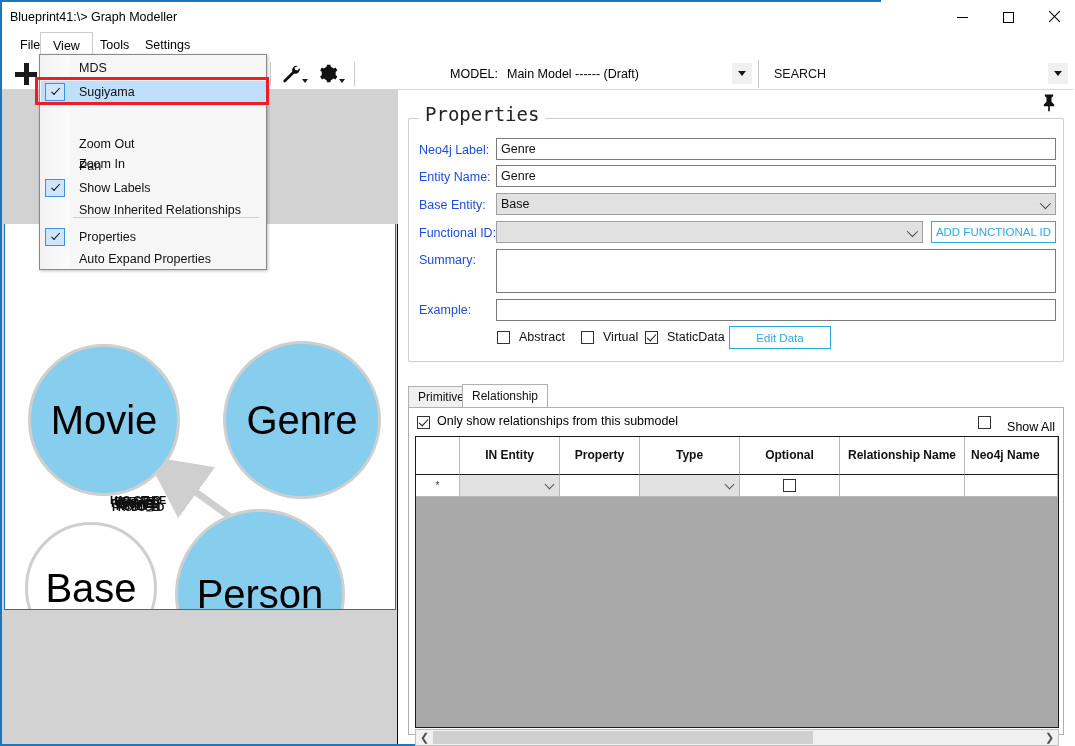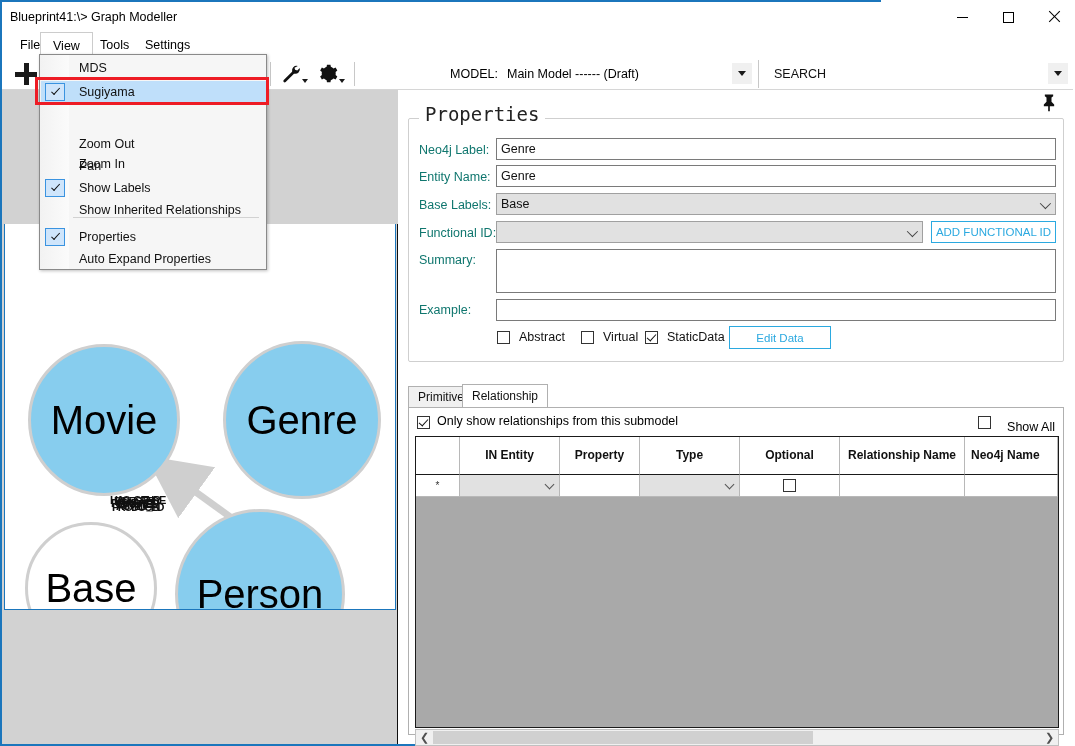--- a/index.html
+++ b/index.html
@@ -164,21 +164,21 @@
   #prop-group {
     position: absolute; left: 9px; top: 28px; width: 656px; height: 244px;
     border: 1px solid #cfcfcf; border-radius: 2px;
   }
   #prop-legend {
     position: absolute; left: 10px; top: -16px;
     background: #ffffff; padding: 0 6px;
     font-family: "DejaVu Sans Mono", monospace;
     font-size: 19px; color: #222;
   }
-  .flabel { position: absolute; font-size: 12.5px; color: #0f766e; }
+  .flabel { position: absolute; font-size: 12.5px; color: #1d4ed8; }
   .finput {
     position: absolute; background: #ffffff; border: 1px solid #7a7a7a;
     font-family: "Liberation Sans", sans-serif; font-size: 12.5px;
     color: #111; padding: 2px 4px; line-height: 16px;
   }
   .fcombo {
     position: absolute; background: #e1e1e1; border: 1px solid #a0a0a0;
     font-size: 12.5px; color: #111; padding: 2px 4px; line-height: 16px;
   }
   .chev {
@@ -425,21 +425,21 @@
 
     <div id="prop-group">
       <div id="prop-legend">Properties</div>
 
       <div class="flabel" style="left:10px; top:24px;">Neo4j Label:</div>
       <div class="finput" style="left:87px; top:19px; width:560px; height:22px;">Genre</div>
 
       <div class="flabel" style="left:10px; top:51px;">Entity Name:</div>
       <div class="finput" style="left:87px; top:46px; width:560px; height:22px;">Genre</div>
 
-      <div class="flabel" style="left:10px; top:79px;">Base Labels:</div>
+      <div class="flabel" style="left:10px; top:79px;">Base Entity:</div>
       <div class="fcombo" style="left:87px; top:74px; width:560px; height:22px;">
         <span>Base</span>
         <span class="chev"></span>
       </div>
 
       <div class="flabel" style="left:10px; top:107px;">Functional ID:</div>
       <div class="fcombo" style="left:87px; top:102px; width:427px; height:22px;">
         <span></span>
         <span class="chev"></span>
       </div>

